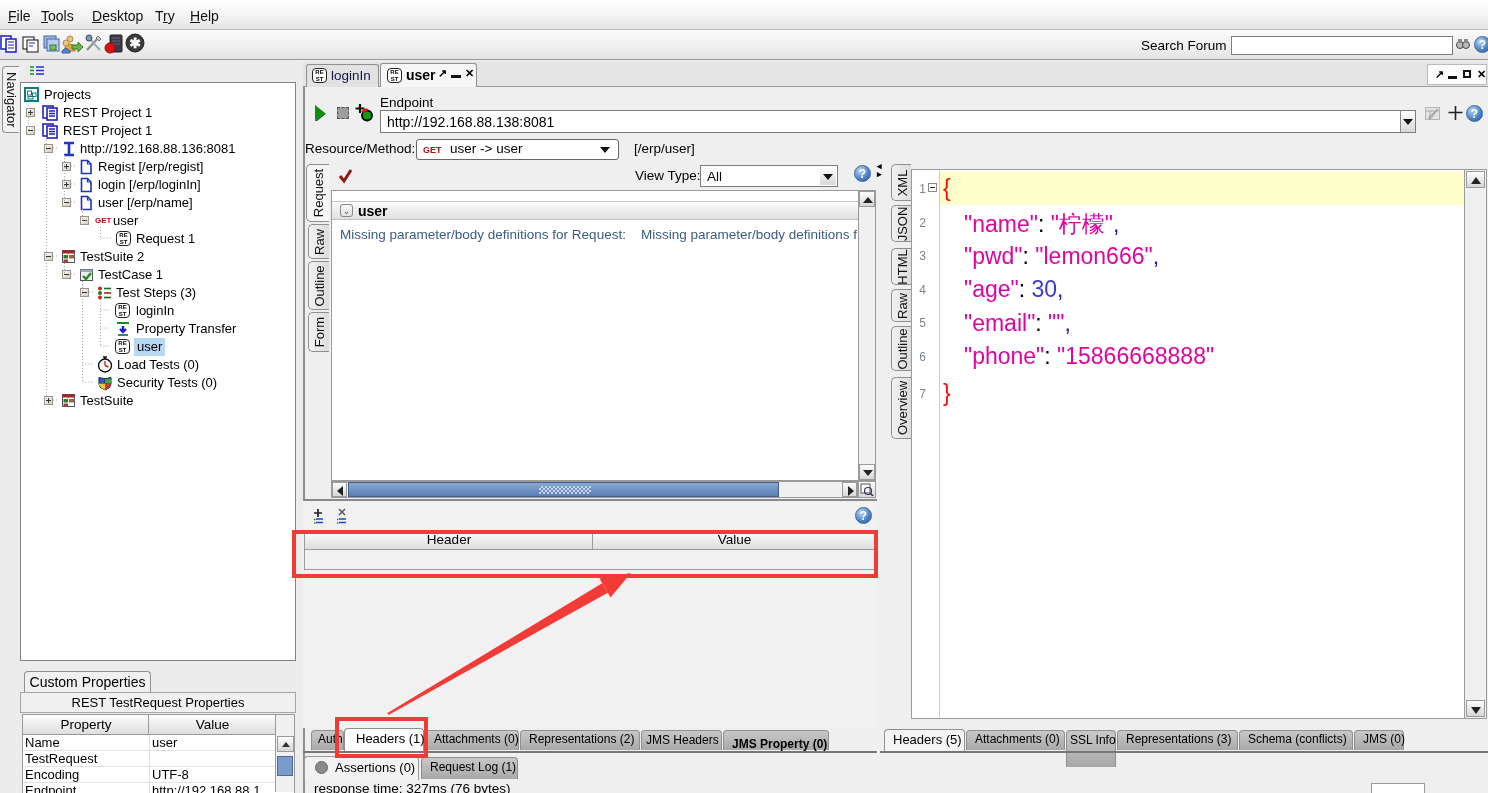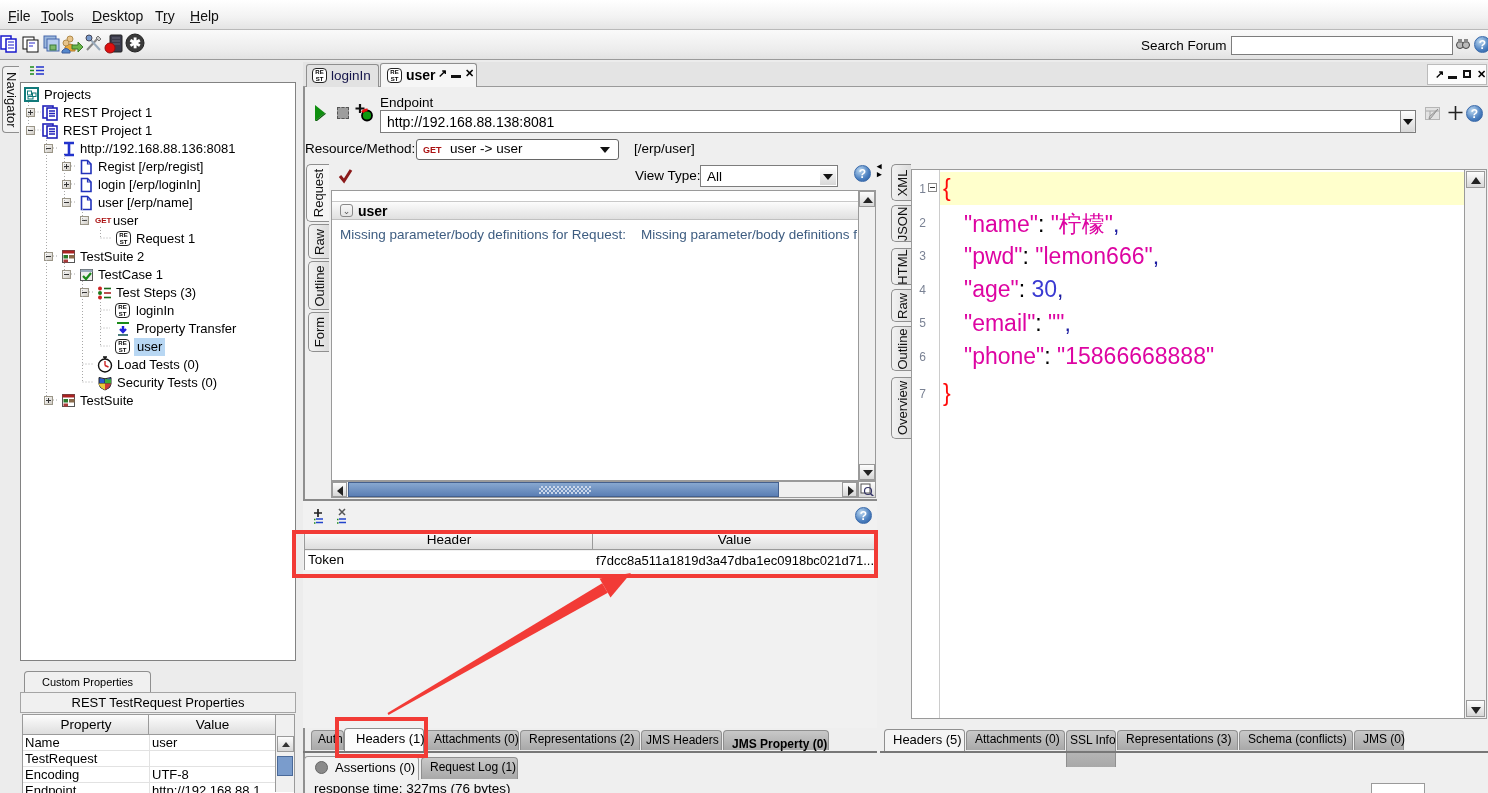--- a/index.html
+++ b/index.html
@@ -27,21 +27,21 @@
   .trow .txt { position:absolute; top:0; }
   .sel { background:#b8d7f3; }
   
   .exp { position:absolute; width:9px; height:9px; top:4px;
     background:linear-gradient(135deg,#fdfdfd,#cfcbc4); border:1px solid #9a9587; }
   .exp:before { content:""; position:absolute; left:1px; right:1px; top:3px; height:1px; background:#333; }
   .exp.plus:after { content:""; position:absolute; top:1px; bottom:1px; left:3px; width:1px; background:#333; }
   
   .cptab { left:24px; top:671px; width:127px; height:21px; background:#f0f0f0;
     border:1px solid #8f8f8f; border-bottom:none; border-radius:4px 4px 0 0;
-    font-size:11px; text-align:center; line-height:20px; }
+    font-size:14px; text-align:center; line-height:20px; }
   .cphead { left:20px; top:692px; width:276px; height:21px; background:#f0f0f0;
     border:1px solid #a5a5a5; font-size:13px; text-align:center; line-height:20px; }
   .cptable { left:22px; top:714px; width:273px; height:79px; background:#fff; border:1px solid #9a9a9a; border-bottom:none; }
   
   .tab-on { white-space:nowrap; background:#fcfcfc; border:1px solid #8f8f8f; border-bottom:none;
     border-radius:4px 4px 0 0; font-size:13px; }
   .tab-off { white-space:nowrap; background:linear-gradient(#c8c8c8,#a8a8a8); border:1px solid #8f8f8f; border-bottom:none;
     border-radius:4px 4px 0 0; font-size:12px; color:#000; }
   .vtab { position:absolute; background:linear-gradient(90deg,#f2f2f2,#dcdcdc); border:1px solid #8f8f8f;
     border-right:none; border-radius:5px 0 0 5px; }
@@ -448,24 +448,20 @@
       <path d="M23 12.5 h1.5 M23 16 h1.5" stroke="#1a8a1a" stroke-width="1.4"></path>
   </svg>
   <div class="helpc" style="left:855px;top:507px;">?</div>
 
   <div class="abs" style="left:304px;top:530px;width:573px;height:40px;border:1px solid #9a9a9a;">
     <div style="position:absolute;left:0;top:0;width:571px;height:19px;background:linear-gradient(#fdfdfd,#dedede);border-bottom:1px solid #9a9a9a;">
       <span style="position:absolute;left:0;width:288px;text-align:center;font-size:13.5px;top:1px;">Header</span>
       <span style="position:absolute;left:288px;width:283px;text-align:center;font-size:13.5px;top:1px;">Value</span>
       <span style="position:absolute;left:287px;top:0;width:1px;height:19px;background:#9a9a9a;"></span>
     </div>
-    <div style="position:absolute;left:0;top:20px;width:571px;height:19px;background:#fff;">
-      <span style="position:absolute;left:3px;top:1px;font-size:13.5px;">Token</span>
-      <span style="position:absolute;left:291px;top:2px;font-size:13px;width:278px;overflow:hidden;white-space:nowrap;">f7dcc8a511a1819d3a47dba1ec0918bc021d71...</span>
-    </div>
   </div>
 
   <div class="abs tab-off" style="left:311px;top:730px;width:33px;height:20px;">
       <span style="position:absolute;left:6px;top:1px;">Auth</span>
     </div>
   <div class="abs tab-on" style="left:344px;top:728px;width:80px;height:24px;">
       <span style="position:absolute;left:11px;top:2px;">Headers (1)</span>
     </div>
   <div class="abs tab-off" style="left:425px;top:730px;width:94px;height:20px;">
       <span style="position:absolute;left:8px;top:1px;">Attachments (0)</span>

